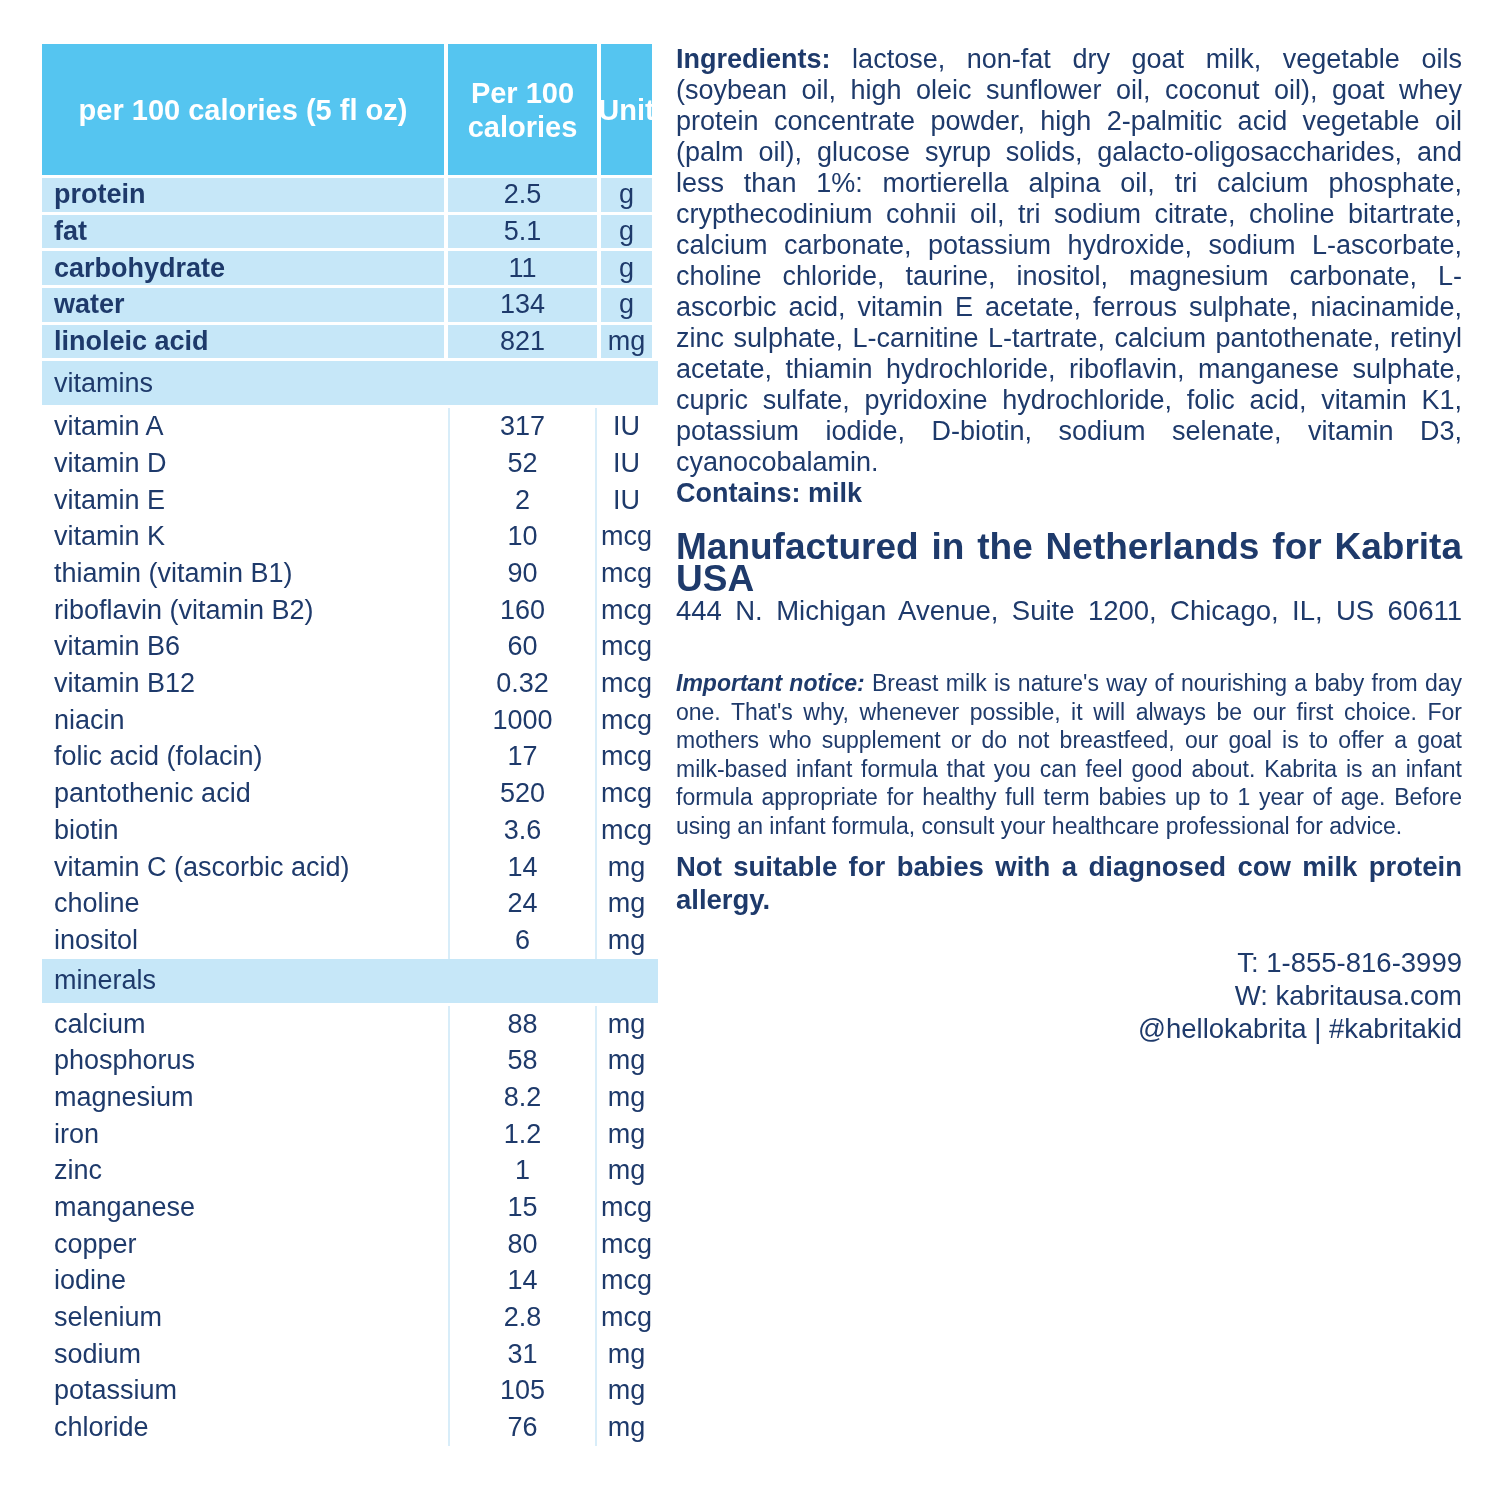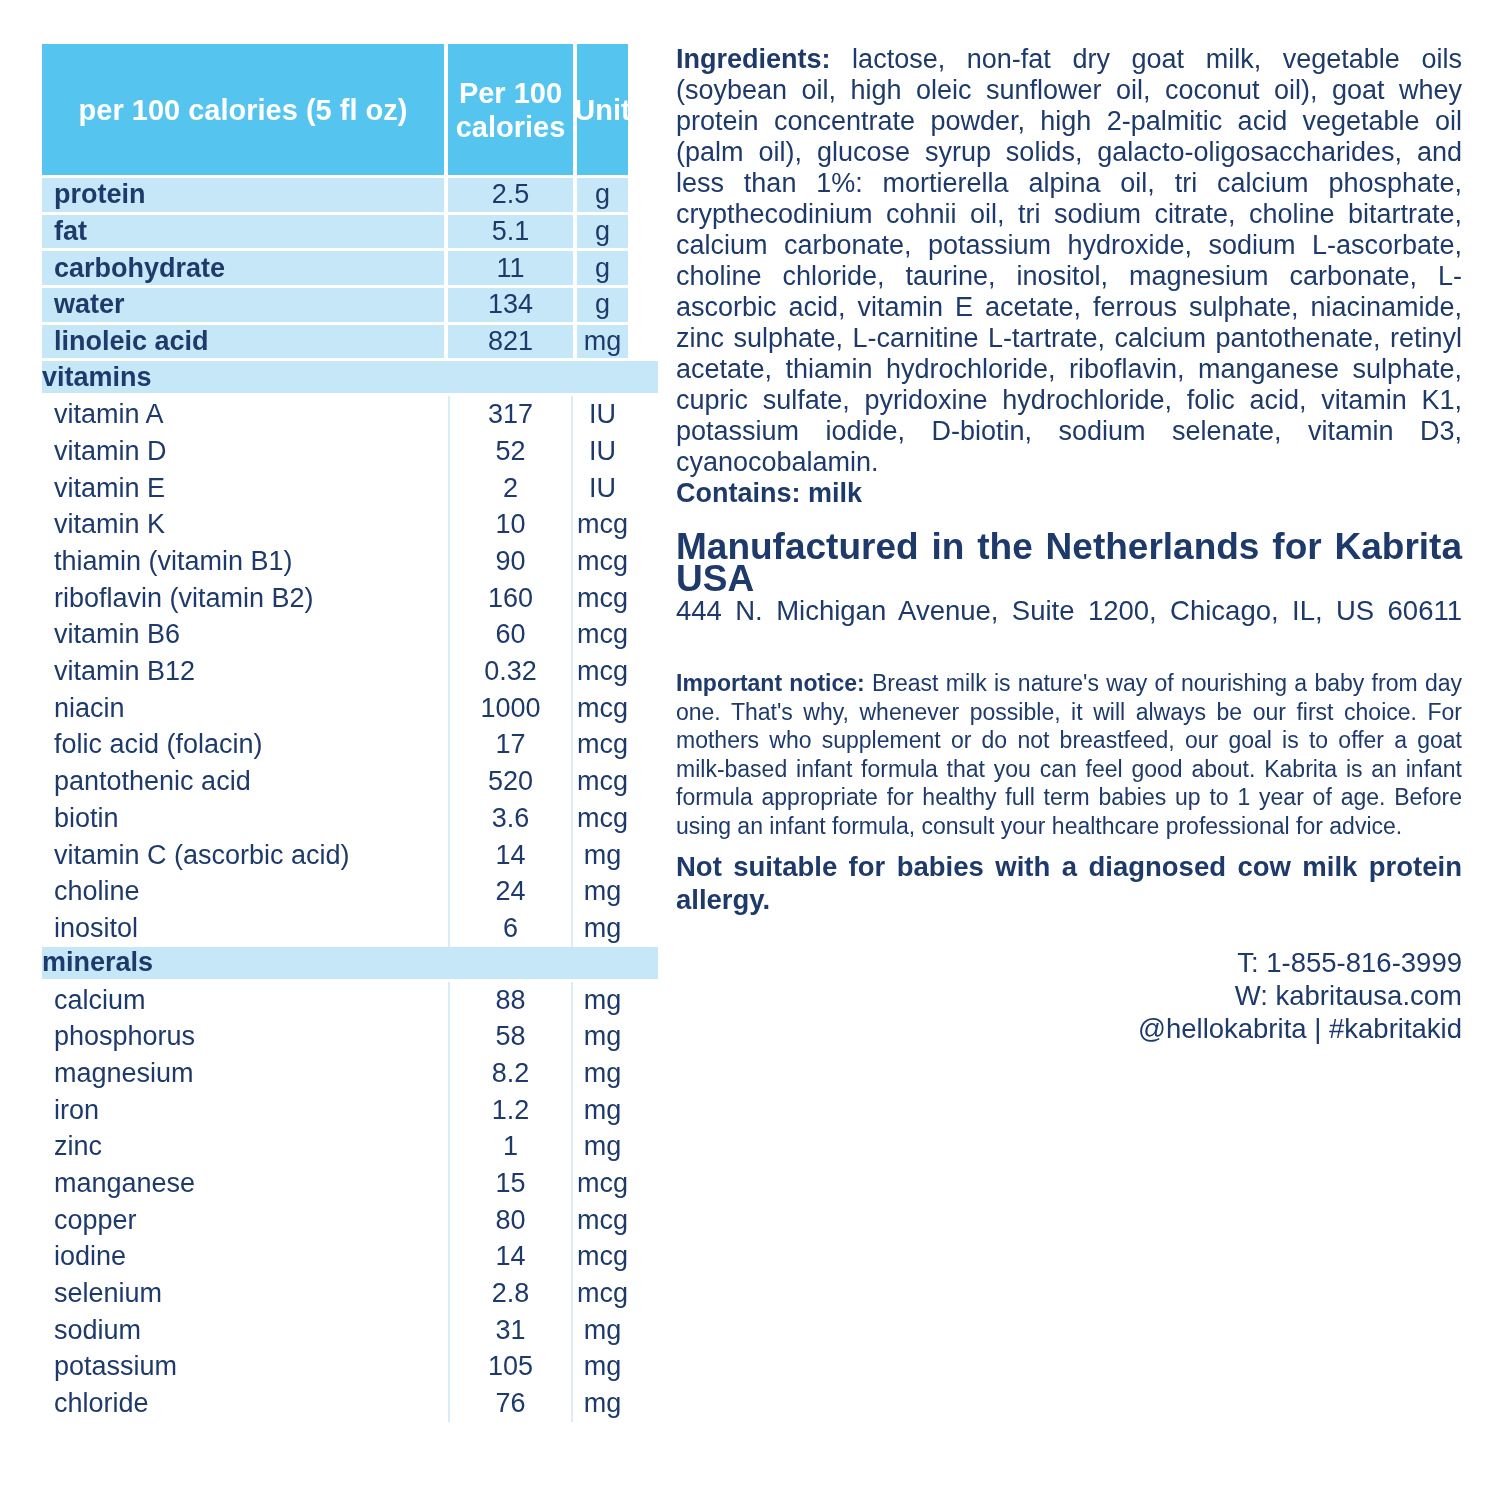--- a/index.html
+++ b/index.html
@@ -9,47 +9,47 @@
   }
   
   .ntable{position:absolute;left:42px;top:44px;width:616px;}
   .thead{display:flex;gap:4px;margin-bottom:3px;}
   .thead .cell{
     background:#55c5f0;color:#ffffff;font-weight:bold;font-size:29px;line-height:34px;
     display:flex;flex-direction:column;align-items:center;justify-content:center;
     height:131px;text-align:center;box-sizing:border-box;
   }
   .c1{width:402px;box-sizing:border-box;}
-  .c2{width:125px;box-sizing:border-box;}
+  .c2{width:149px;box-sizing:border-box;}
   .c3{width:51px;box-sizing:border-box;}
   .trow{display:flex;gap:4px;}
   .trow .cell{
     display:flex;align-items:center;font-size:27px;box-sizing:border-box;
   }
   .trow .c1{padding-left:12px;justify-content:flex-start;}
   .trow .c2,.trow .c3{justify-content:center;}
   .trow.top{margin-bottom:3px;}
   .trow.top .cell{background:#c6e7f8;height:33.7px;}
   .trow.top .c1{font-weight:bold;}
   .trow.plain .cell{background:#ffffff;height:36.7px;}
   .trow.plain .c2{border-left:2px solid #d8edf9;border-right:2px solid #d8edf9;}
   .band{
-    background:#c6e7f8;height:32px;margin-bottom:3px;display:flex;align-items:center;
-    font-weight:bold;font-size:27px;box-sizing:border-box;
+    background:#c6e7f8;height:44px;margin-bottom:3px;display:flex;align-items:center;
+    font-weight:normal;font-size:27px;padding-left:12px;box-sizing:border-box;
   }
   
   .rightcol{position:absolute;left:676px;top:44px;width:786px;}
   .ingredients{font-size:27px;line-height:31px;text-align:justify;}
   .ingredients .lead{font-weight:bold;}
   .contains{font-size:27px;line-height:31px;font-weight:bold;}
   .manufactured{margin-top:22px;font-weight:bold;font-size:37px;line-height:32px;
     text-align:justify;text-align-last:justify;}
   .address{font-size:27.5px;line-height:32px;text-align:justify;text-align-last:justify;}
   .notice{margin-top:42px;font-size:23px;line-height:28.5px;text-align:justify;}
-  .notice .lead{font-weight:bold;}
+  .notice .lead{font-weight:bold;font-style:italic;}
   .notsuitable{margin-top:10px;font-weight:bold;font-size:27.5px;line-height:33px;text-align:justify;}
   .contact{margin-top:30px;font-size:27.5px;line-height:33px;text-align:right;}
 </style>
 </head>
 <body>
 
 <div class="canvas">
 
   <div class="ntable">
     <div class="thead">

